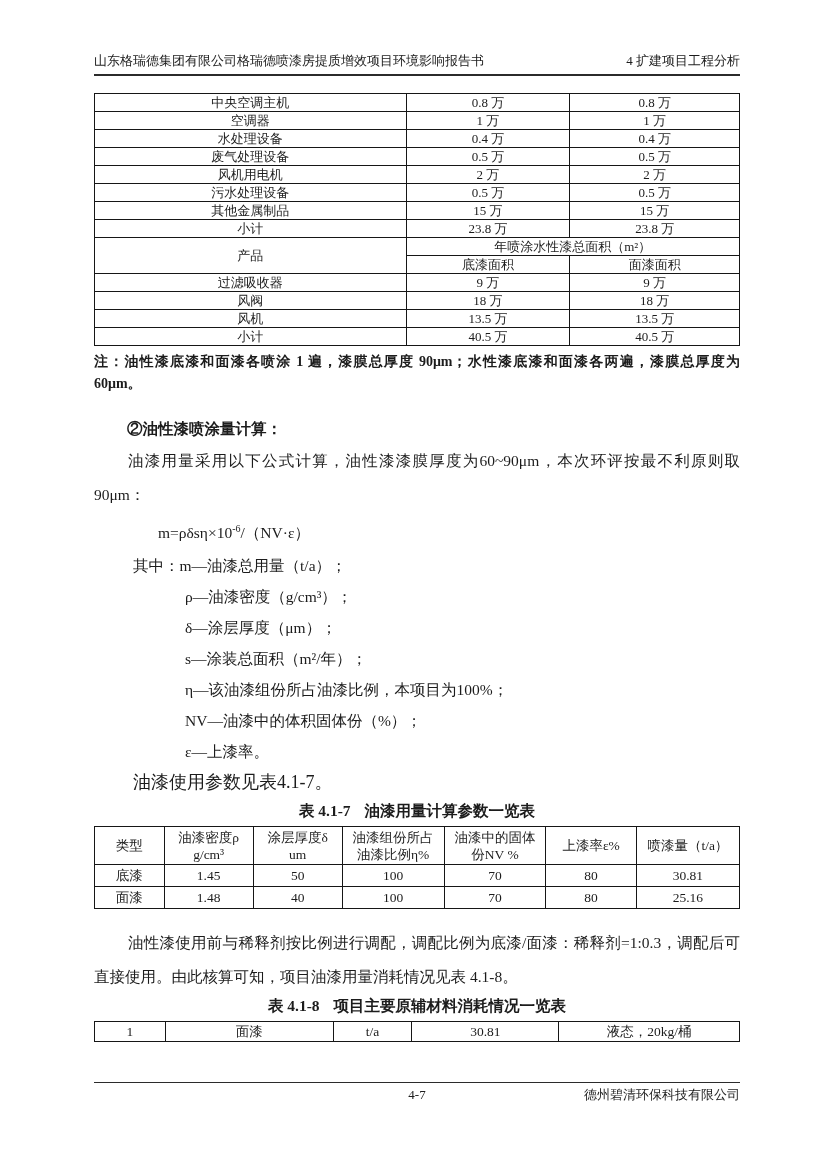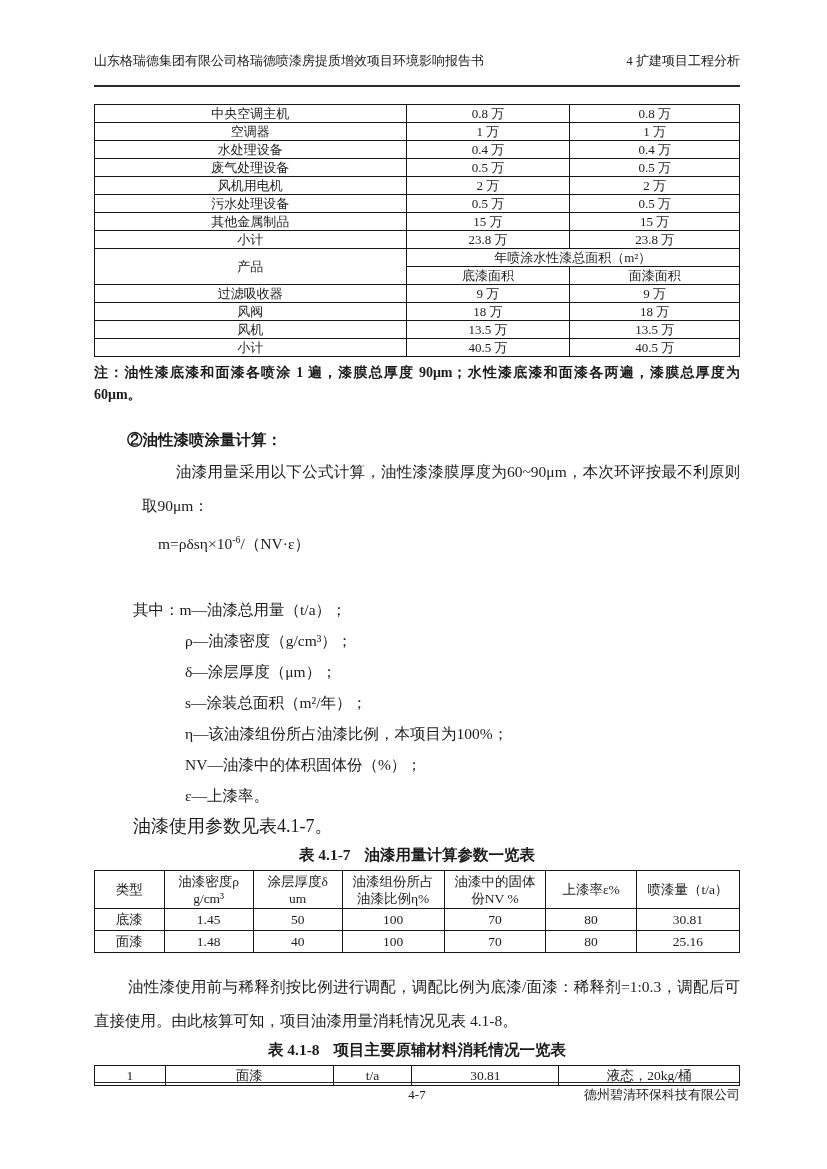--- a/index.html
+++ b/index.html
@@ -5,41 +5,41 @@
   html,body{margin:0;padding:0;background:#e8e8e8;}
   .page{
     width:827px;height:1169px;position:relative;background:#ffffff;
     font-family:"Liberation Serif","DejaVu Serif",serif;color:#1c1c1c;
     margin:0 auto;overflow:hidden;box-sizing:border-box;
   }
   .content{padding:53px 87px 0 94px;}
   
   .doc-header{
     display:flex;justify-content:space-between;align-items:flex-end;
-    font-size:13px;line-height:16px;padding-bottom:16px;
+    font-size:13px;line-height:16px;padding-bottom:5px;
     border-bottom:2px solid #2b2b2b;
   }
   
   table{border-collapse:collapse;width:100%;table-layout:fixed;}
   td,th{border:1px solid #161616;text-align:center;vertical-align:middle;
         padding:0 2px;font-weight:normal;box-sizing:border-box;overflow:hidden;}
   table.bordered{border:1.5px solid #161616;}
   
   .t1{margin-top:17px;font-size:13px;}
   .t1 td{height:18px;line-height:16px;}
   
   .note{font-weight:bold;font-size:14px;line-height:22px;margin-top:5px;text-align:justify;}
   
   .sec-heading{margin-top:24px;padding-left:33px;font-size:15.5px;font-weight:bold;line-height:19px;}
-  .para{font-size:15.5px;line-height:34px;text-indent:2.2em;text-align:justify;margin-top:6px;margin-left:48px;}
+  .para{font-size:15.5px;line-height:34px;text-indent:2.2em;text-align:justify;margin-top:6px;}
   .para2{font-size:15.5px;line-height:34px;text-indent:2.2em;text-align:justify;margin-top:17px;}
   .formula{font-size:15.5px;line-height:34px;padding-left:64px;}
   .formula sup{font-size:10px;}
   .def-line{font-size:15.5px;line-height:31px;padding-left:91px;}
-  .def-first{padding-left:39px;margin-top:33px;}
+  .def-first{padding-left:39px;}
   .table-ref{font-size:18px;line-height:31px;padding-left:39px;}
   
   .caption{margin-top:3px;text-align:center;font-weight:bold;font-size:15.5px;line-height:20px;}
   .caption .cap-no{margin-right:14px;}
   .caption2{margin-top:2px;}
   
   .t2{margin-top:5px;font-size:13.5px;}
   .t2 .hdr td{height:38px;line-height:17px;white-space:pre-line;}
   .t2 .row td{height:22px;line-height:20px;}
   

